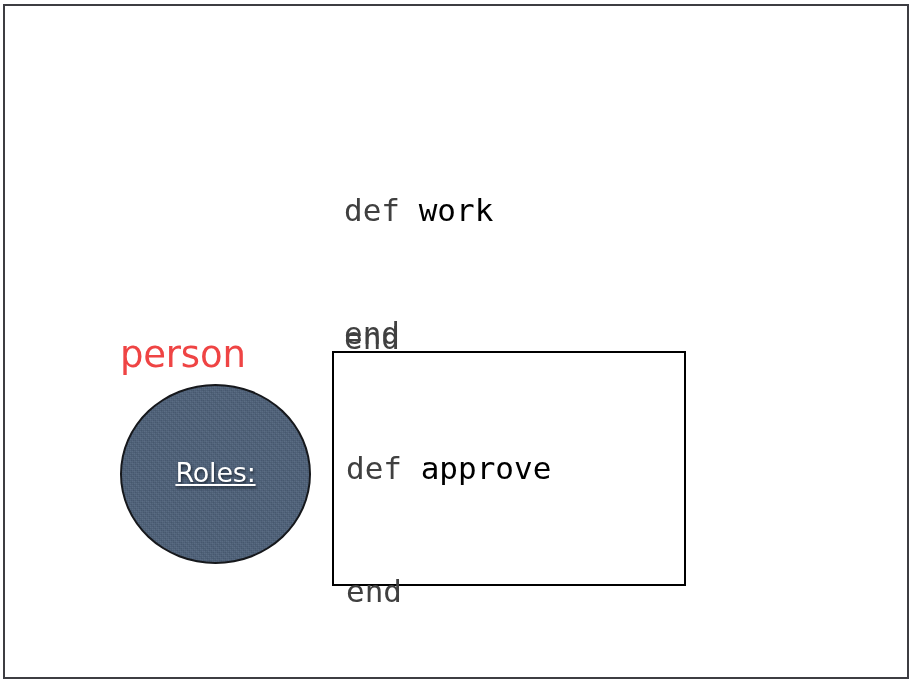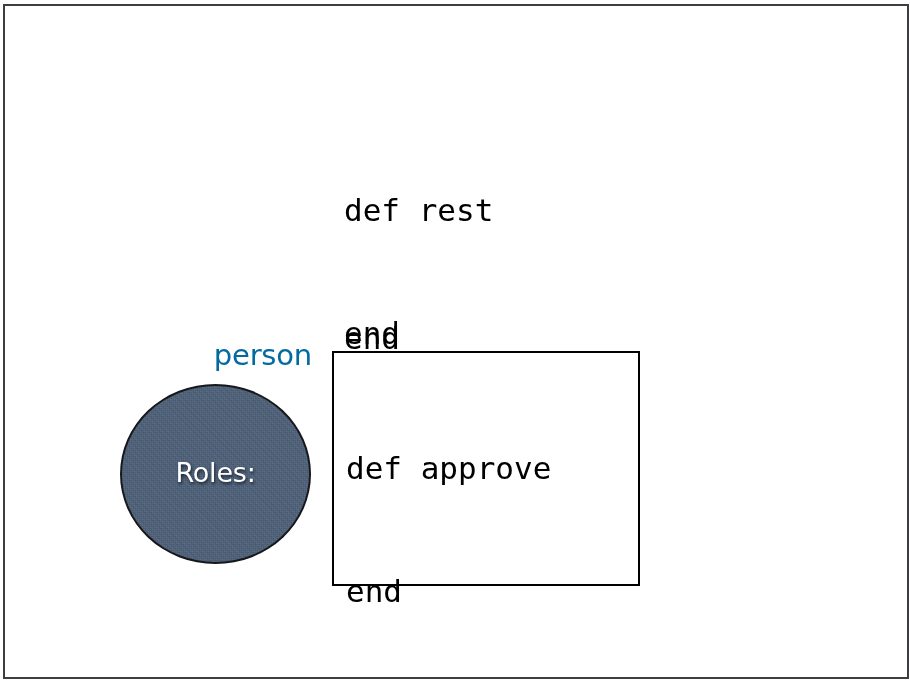--- a/index.html
+++ b/index.html
@@ -40,58 +40,58 @@
     font-size: 31px;
     line-height: 41px;
     white-space: pre;
     color: #000000;
     letter-spacing: 0px;
   }
   .code-line {
     white-space: pre;
   }
   .kw {
-    color: #000000;
+    color: #404040;
   }
   .mname {
     color: #000000;
   }
 
   
   #code-work  { left: 344px; top: 108px; }
   #code-rest  { left: 344px; top: 236px; }
 
   
   #code-box {
     position: absolute;
     left: 332px;
     top: 351px;
-    width: 308px;
+    width: 354px;
     height: 235px;
     border: 2px solid #000000;
     background: #ffffff;
     box-sizing: border-box;
   }
   #code-box-inner {
     position: absolute;
     left: 12px;
     top: 13px;
   }
 
   
   #person-label {
     position: absolute;
     left: 120px;
     top: 339px;
     width: 192px;
-    text-align: right;
+    text-align: left;
     font-family: "DejaVu Sans", "Liberation Sans", sans-serif;
-    font-size: 29px;
+    font-size: 37px;
     line-height: 32px;
-    color: #0369a1;
+    color: #ef4444;
     letter-spacing: -0.2px;
   }
 
   
   #person-circle {
     position: absolute;
     left: 120px;
     top: 384px;
     width: 191px;
     height: 180px;
@@ -109,32 +109,33 @@
   }
   #person-circle-text {
     text-align: right;
     font-family: "DejaVu Sans", "Liberation Sans", sans-serif;
     font-size: 27px;
     line-height: 40px;
     color: #ffffff;
     text-shadow: 1px 2px 3px rgba(10,16,26,0.75);
     letter-spacing: -0.2px;
     padding-bottom: 2px;
+    text-decoration: underline;
   }
   #person-circle-text .role-line { display: block; }
 </style>
 </head>
 <body>
 
 <div id="slide">
 
   <div id="slide-frame"></div>
 
   <div class="code-block" id="code-work">
-    <div class="code-line"><span class="kw">def</span> <span class="mname">rest</span></div>
+    <div class="code-line"><span class="kw">def</span> <span class="mname">work</span></div>
     <div class="code-line"><span class="kw">end</span></div>
   </div>
 
   <div class="code-block" id="code-rest">
     <div class="code-line"><span class="kw">end</span></div>
   </div>
 
   <div id="person-label">person</div>
 
   <div id="person-circle">

